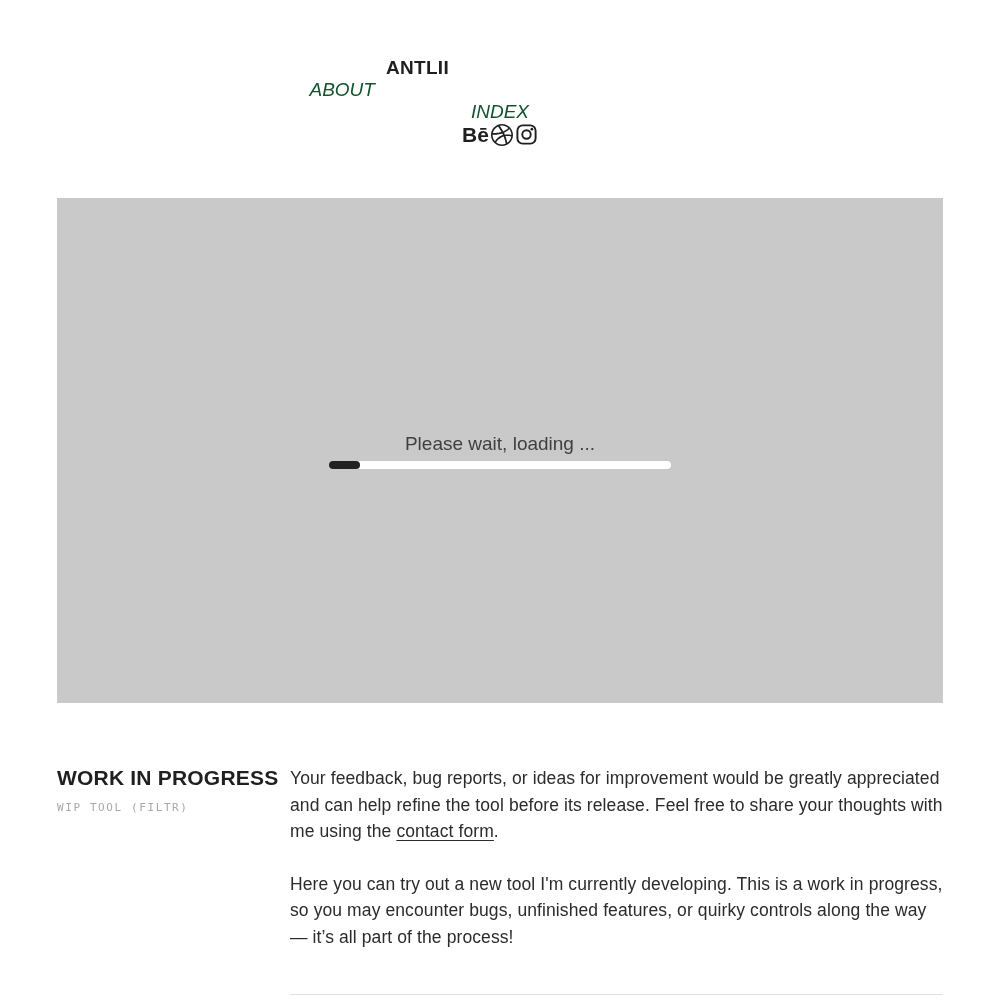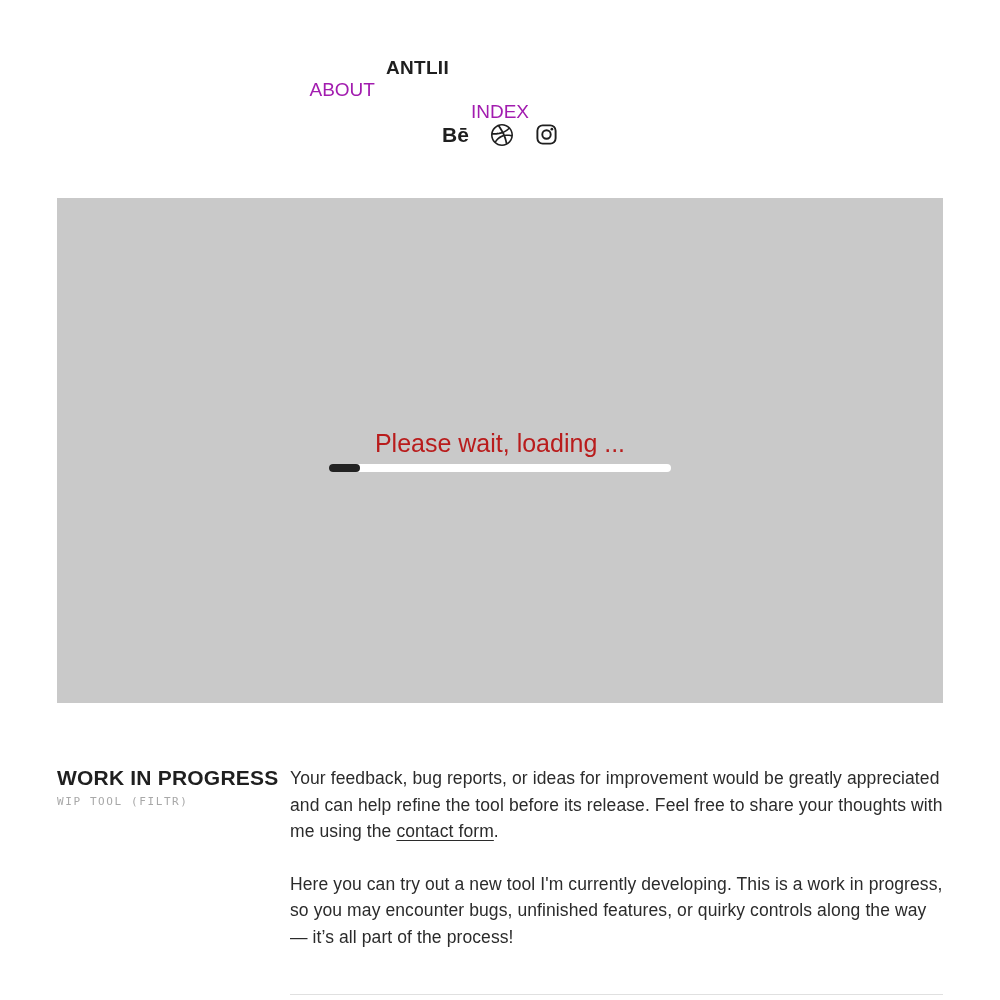--- a/index.html
+++ b/index.html
@@ -24,28 +24,29 @@
     width: 228px;
     font-size: 19px;
     font-weight: 700;
     letter-spacing: 0.3px;
     cursor: pointer;
   }
   .nav-about { width: 381px; }
   .nav-index { flex: 1; }
   .nav-link {
     font-size: 19px;
-    color: #a21caf;
+    color: #14532d;
     text-decoration: none;
     cursor: pointer;
+    font-style: italic;
   }
   .social {
     display: flex;
     align-items: center;
-    gap: 22px;
+    gap: 2px;
   }
   .behance-text {
     font-size: 21px;
     font-weight: 700;
     letter-spacing: 0.2px;
     line-height: 1;
     cursor: pointer;
   }
   .icon-btn { display: inline-flex; align-items: center; cursor: pointer; }
   .icon-btn svg { display: block; }
@@ -55,22 +56,22 @@
     margin: 116px 57px 0 57px;
     width: 886px;
     height: 505px;
     background: #c9c9c9;
     display: flex;
     flex-direction: column;
     align-items: center;
     justify-content: center;
   }
   .loader-message {
-    font-size: 25px;
-    color: #b91c1c;
+    font-size: 19px;
+    color: #404040;
     margin-bottom: 6px;
   }
   .progress-track {
     width: 342px;
     height: 8px;
     background: #ffffff;
     border-radius: 4px;
     position: relative;
   }
   .progress-fill {
@@ -89,21 +90,21 @@
     margin-top: 62px;
   }
   .wip-left { width: 233px; flex-shrink: 0; }
   .wip-title {
     font-size: 21px;
     font-weight: 700;
     letter-spacing: 0.2px;
     line-height: 1.2;
   }
   .wip-subtitle {
-    margin-top: 5px;
+    margin-top: 11px;
     font-family: "DejaVu Sans Mono", "Liberation Mono", monospace;
     font-size: 11px;
     letter-spacing: 1.6px;
     color: #a8a8a8;
   }
   .wip-right { flex: 1; }
   .wip-right p {
     font-size: 17.5px;
     line-height: 26.5px;
     color: #2b2b2b;

